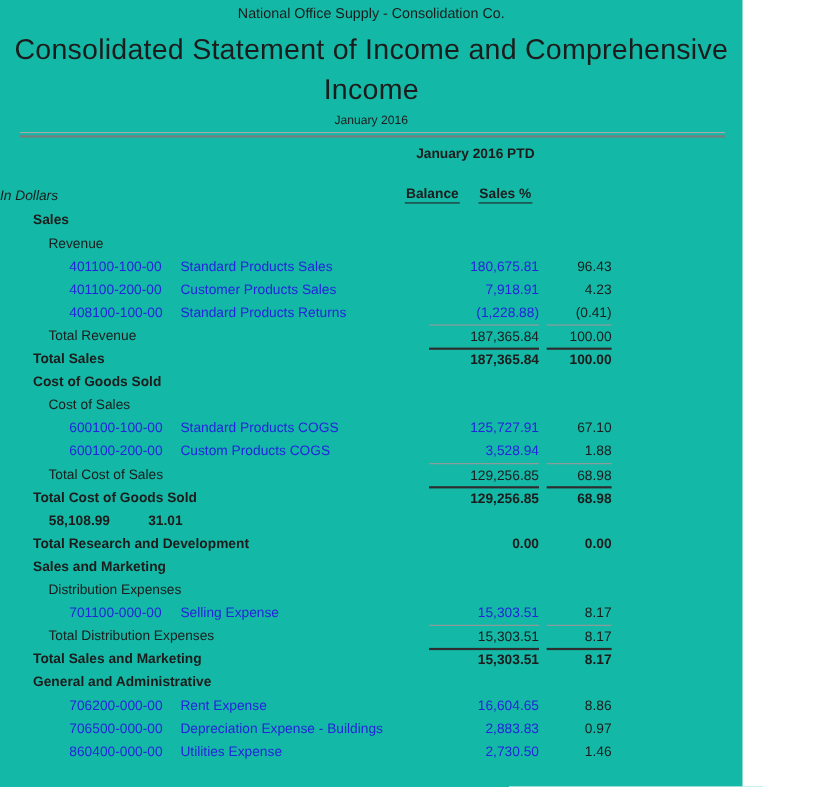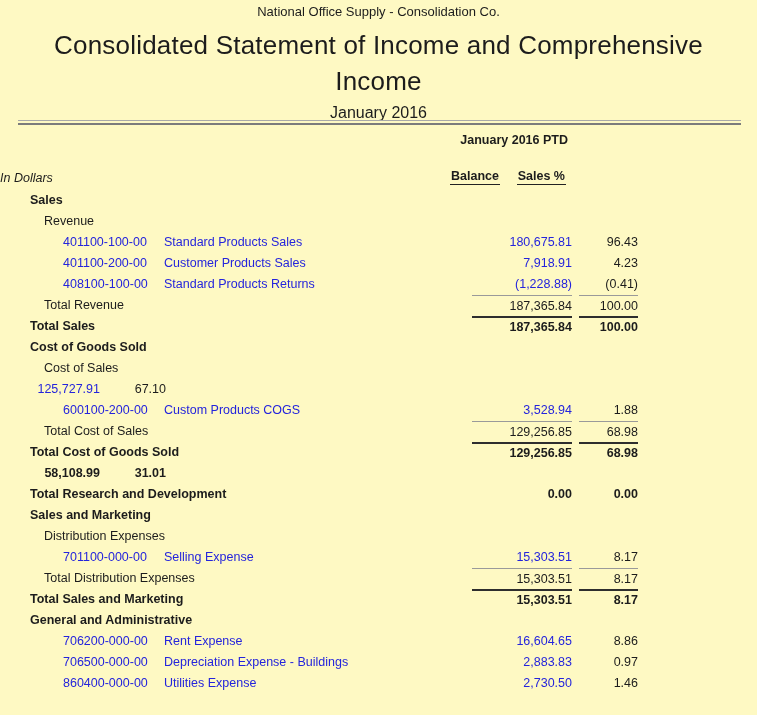--- a/index.html
+++ b/index.html
@@ -1,38 +1,38 @@
 <!DOCTYPE html>
 <html style="--link: #2424dc;"><head>
 <meta charset="utf-8">
 <style>
   :root { --link: #2222dd; --ink: #1c1c1c; }
   html,body { margin:0; padding:0; background:#ffffff; }
   .page {
     position: relative;
-    width: 757px; height: 715px;
-    background: #fef9c3;
+    width: 675px; height: 715px;
+    background: #14b8a6;
     font-family: "Liberation Sans", sans-serif;
     color: var(--ink);
     overflow: hidden;
   }
   .company {
     position: absolute; top: 4px; left: 0; right: 0;
     text-align: center; font-size: 13px;
   }
   .title {
     position: absolute; left: 0; right: 0;
     text-align: center; font-size: 26px; font-weight: 400;
     letter-spacing: 0.2px; white-space: nowrap;
   }
   .title.l1 { top: 30px; }
   .title.l2 { top: 66px; }
   .period {
     position: absolute; top: 104px; left: 0; right: 0;
-    text-align: center; font-size: 16px;
+    text-align: center; font-size: 11px;
   }
   .rule {
     position: absolute; top: 120px; left: 18px; right: 16px;
     height: 2px;
     border-top: 1px solid #a9a9a9;
     border-bottom: 2px solid #7c7c7c;
   }
   .ptd {
     position: absolute; top: 133px; right: 189px;
     font-size: 12.5px; font-weight: bold;
@@ -120,20 +120,21 @@
         <span class="label">Cost of Goods Sold</span>
         <span class="bal"></span>
         <span class="pct"></span>
       </div>
       <div class="row group">
         <span class="label">Cost of Sales</span>
         <span class="bal"></span>
         <span class="pct"></span>
       </div>
       <div class="row account">
+        <span class="label"><span class="acct link">600100-100-00</span><span class="desc link">Standard Products COGS</span></span>
         <span class="bal">125,727.91</span>
         <span class="pct">67.10</span>
       </div>
       <div class="row account">
         <span class="label"><span class="acct link">600100-200-00</span><span class="desc link">Custom Products COGS</span></span>
         <span class="bal">3,528.94</span>
         <span class="pct">1.88</span>
       </div>
       <div class="row subtotal">
         <span class="label">Total Cost of Sales</span>

